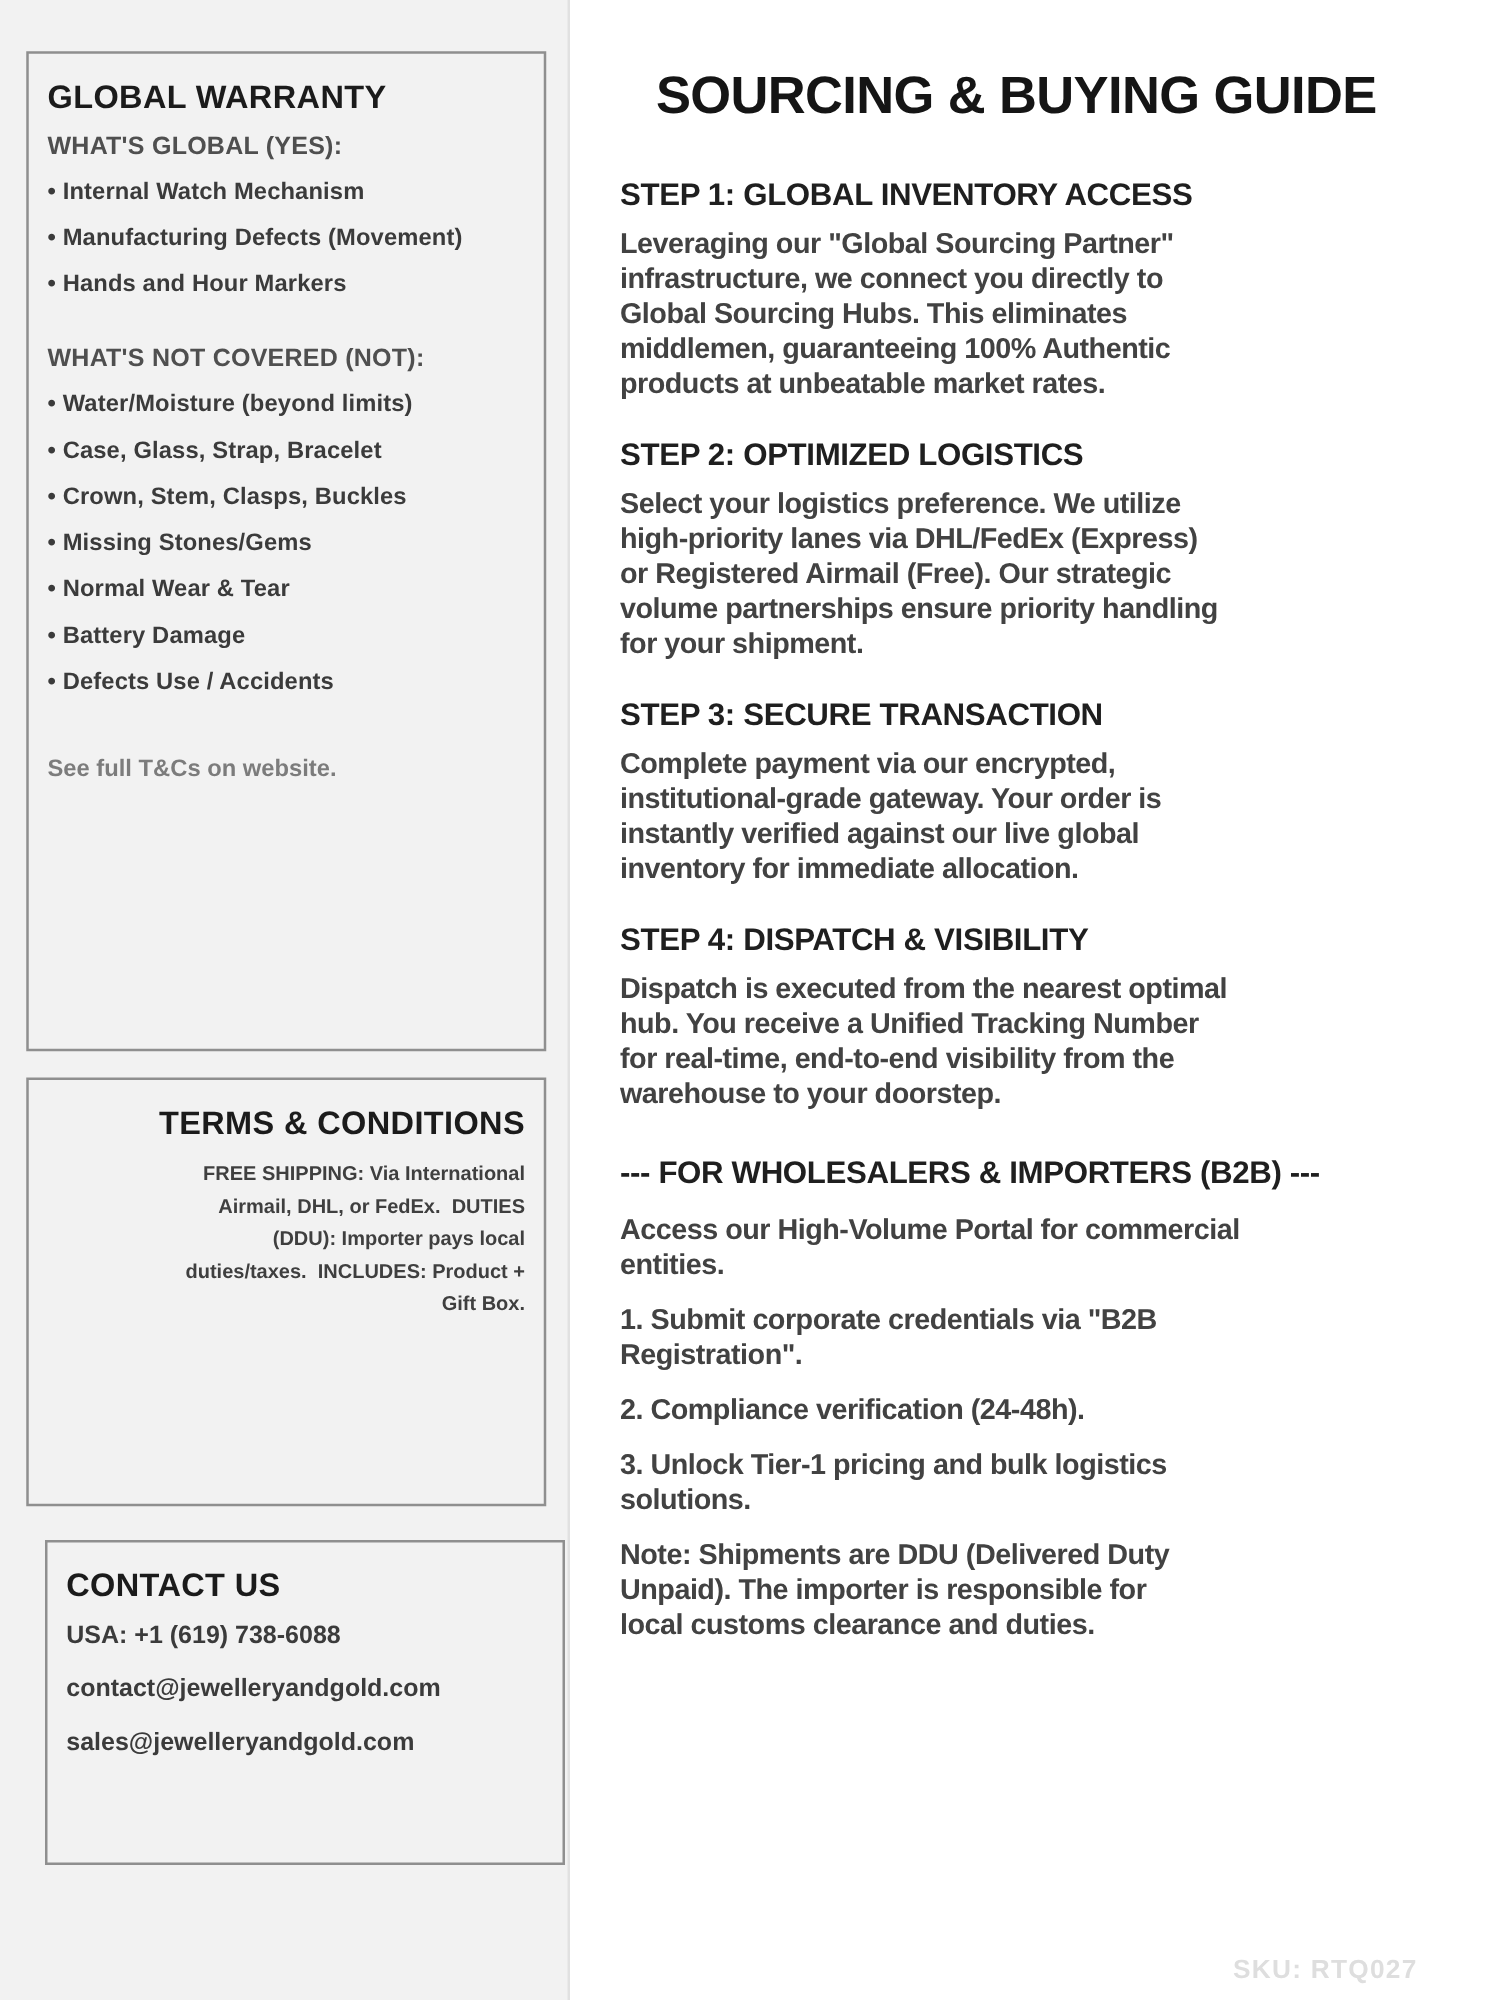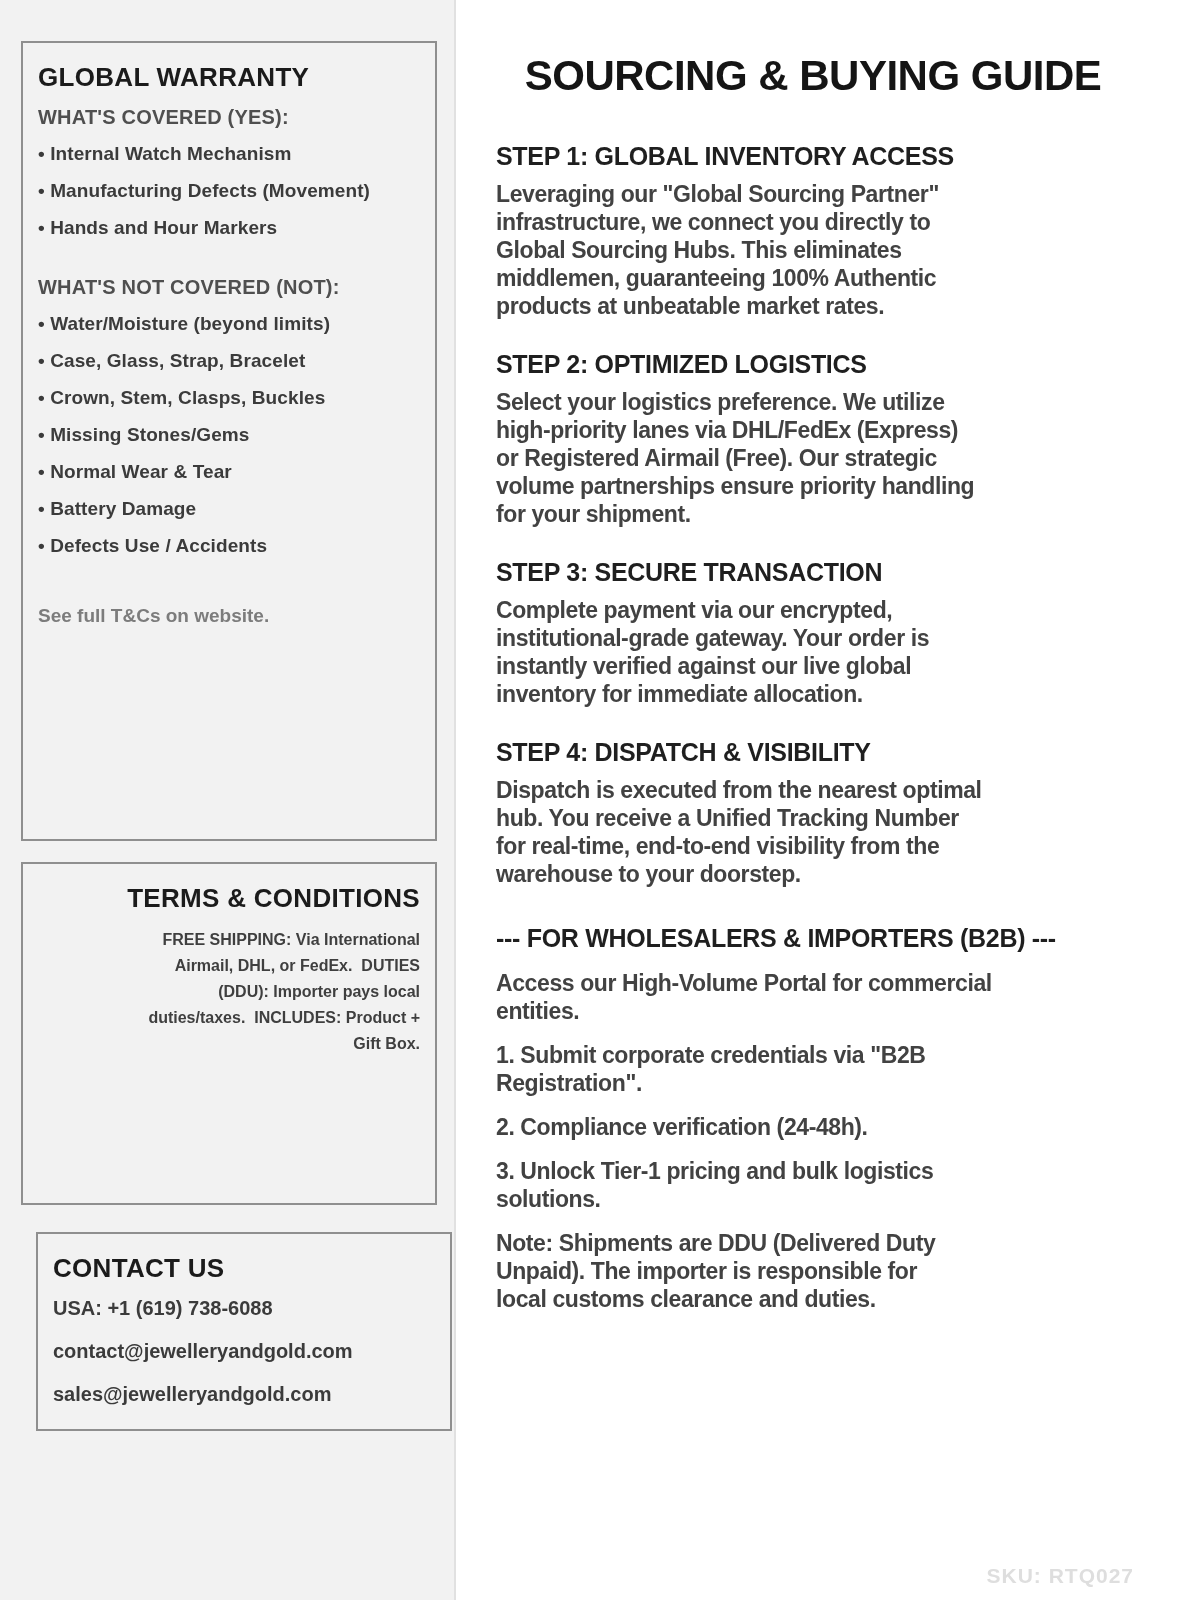--- a/index.html
+++ b/index.html
@@ -20,21 +20,21 @@
   }
   .card {
     margin-left: 21px;
     width: 416px;
     border: 2px solid #8f8f8f;
     padding: 19px 15px 0 15px;
     background: transparent;
   }
   .card-warranty { margin-top: 41px; height: 800px; }
   .card-terms    { margin-top: 21px; height: 343px; text-align: right; }
-  .card-contact  { margin-top: 27px; height: 199px; margin-left: 36px; }
+  .card-contact  { margin-top: 27px; height: 260px; margin-left: 36px; }
   .card h2 {
     font-size: 26px; font-weight: bold; color: #1b1b1b;
     letter-spacing: 0.3px; margin-bottom: 13px;
   }
   .card h3 {
     font-size: 20px; font-weight: bold; color: #4f4f4f;
     margin-bottom: 14px; letter-spacing: 0.2px;
   }
   .card ul { list-style: none; }
   .card li {
@@ -93,21 +93,21 @@
 </style>
 </head>
 <body>
 
 <div class="page">
 
   <aside class="sidebar">
 
     <section class="card card-warranty">
       <h2>GLOBAL WARRANTY</h2>
-      <h3>WHAT'S COVERED (YES):</h3>
+      <h3>WHAT'S GLOBAL (YES):</h3>
       <ul>
         <li>Internal Watch Mechanism</li>
         <li>Manufacturing Defects (Movement)</li>
         <li>Hands and Hour Markers</li>
       </ul>
       <h3 class="gap-top">WHAT'S NOT COVERED (NOT):</h3>
       <ul>
         <li>Water/Moisture (beyond limits)</li>
         <li>Case, Glass, Strap, Bracelet</li>
         <li>Crown, Stem, Clasps, Buckles</li>

